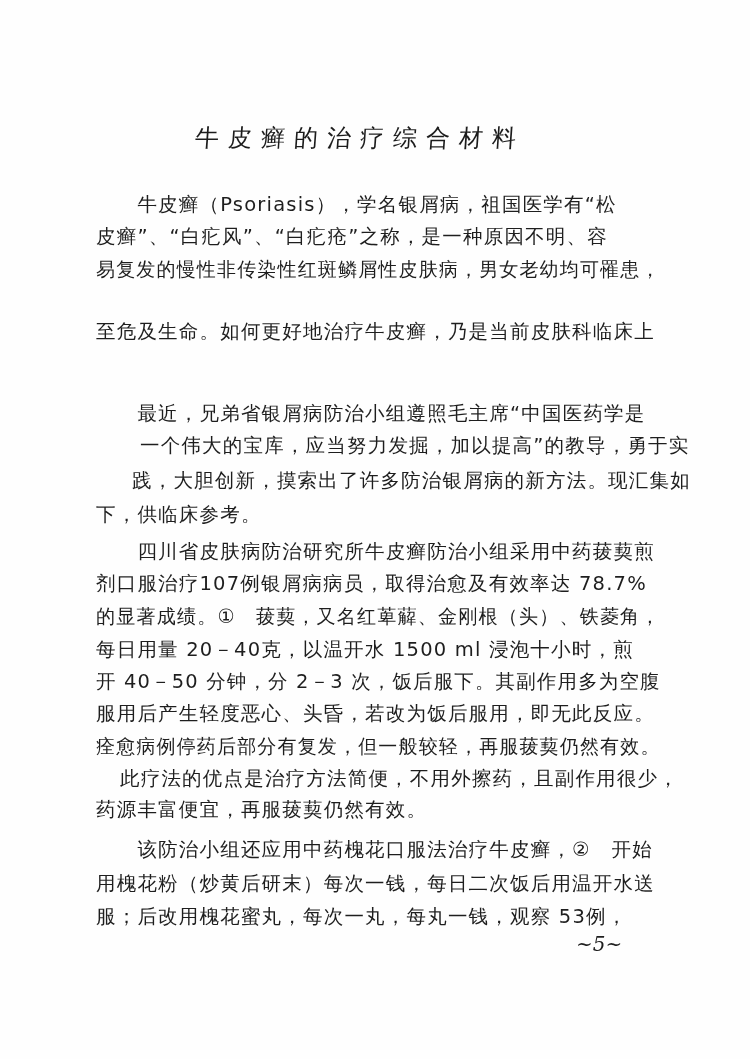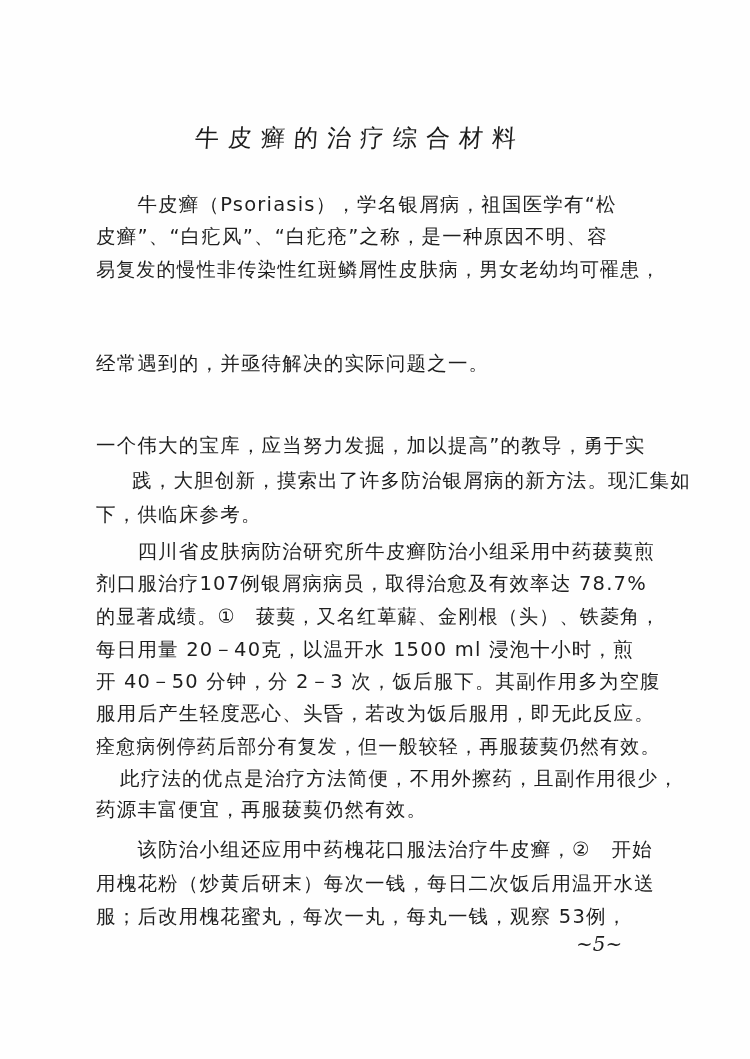--- a/index.html
+++ b/index.html
@@ -51,23 +51,24 @@
 </head>
 <body>
 
 <div class="page">
 
   <div class="title">牛皮癣的治疗综合材料</div>
 
   <div class="line" style="top: 193px; transform: scaleX(1);">　　牛皮癣（Psoriasis），学名银屑病，祖国医学有“松</div>
   <div class="line" style="top: 225px; transform: scaleX(1);">皮癣”、“白疕风”、“白疕疮”之称，是一种原因不明、容</div>
   <div class="line" style="top: 258px; transform: scaleX(0.974138);">易复发的慢性非传染性红斑鳞屑性皮肤病，男女老幼均可罹患，</div>
-  <div class="line" style="top: 352px; transform: scaleX(1);">经常遇到的，并亟待解决的实际问题之一。</div>
+  <div class="line" style="top: 320px; transform: scaleX(1);">至危及生命。如何更好地治疗牛皮癣，乃是当前皮肤科临床上</div>
 
-  <div class="line" style="top: 434px; transform: scaleX(1);">一个伟大的宝库，应当努力发掘，加以提高”的教导，勇于实</div>
+  <div class="line" style="top: 402px; transform: scaleX(1);">　　最近，兄弟省银屑病防治小组遵照毛主席“中国医药学是</div>
+  <div class="line" style="top: 434px; transform: scaleX(1); margin-left: 44px;">一个伟大的宝库，应当努力发掘，加以提高”的教导，勇于实</div>
   <div class="line" style="top: 469px; transform: scaleX(1); margin-left: 36px;">践，大胆创新，摸索出了许多防治银屑病的新方法。现汇集如</div>
   <div class="line" style="top: 503px; transform: scaleX(1);">下，供临床参考。</div>
 
   <div class="line" style="top: 540px; transform: scaleX(1);">　　四川省皮肤病防治研究所牛皮癣防治小组采用中药菝葜煎</div>
   <div class="line" style="top: 572px; transform: scaleX(1);">剂口服治疗107例银屑病病员，取得治愈及有效率达 78.7%</div>
   <div class="line" style="top: 605px; transform: scaleX(0.977509);">的显著成绩。①　菝葜，又名红萆薢、金刚根（头）、铁菱角，</div>
   <div class="line" style="top: 638px; transform: scaleX(1);">每日用量 20－40克，以温开水 1500 ml 浸泡十小时，煎</div>
   <div class="line" style="top: 670px; transform: scaleX(0.996473);">开 40－50 分钟，分 2－3 次，饭后服下。其副作用多为空腹</div>
   <div class="line" style="top: 702px; transform: scaleX(1);">服用后产生轻度恶心、头昏，若改为饭后服用，即无此反应。</div>
   <div class="line" style="top: 735px; transform: scaleX(0.974138);">痊愈病例停药后部分有复发，但一般较轻，再服菝葜仍然有效。</div>

